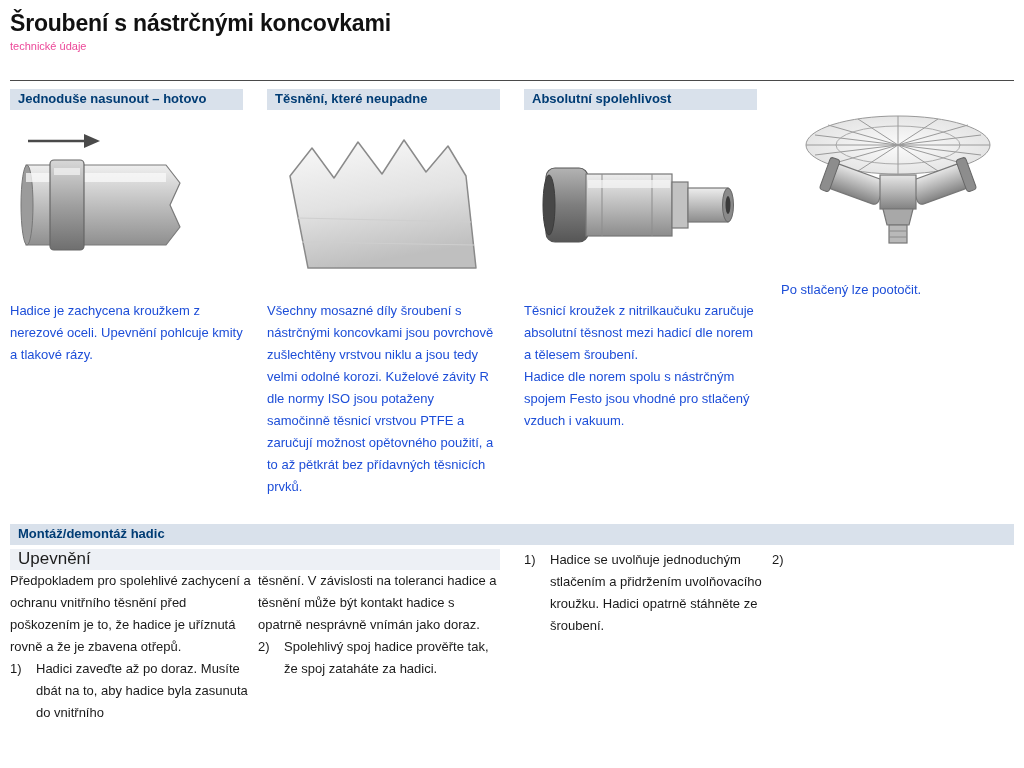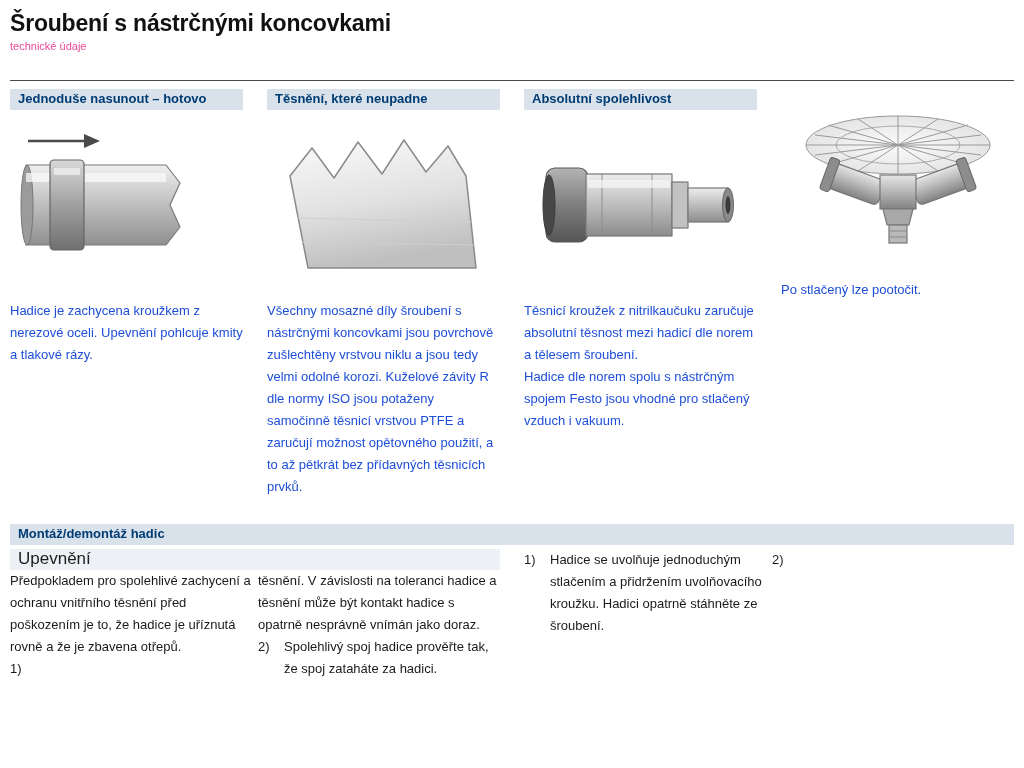--- a/index.html
+++ b/index.html
@@ -181,20 +181,21 @@
 
     <div class="halves">
 
       <div class="half">
         <div class="subbar">Upevnění</div>
         <div class="two-col">
           <div class="col">
             <p>Předpokladem pro spolehlivé zachycení a ochranu vnitřního těsnění před poškozením je to, že hadice je uříznutá rovně a že je zbavena otřepů.</p>
             <div class="item">
               <span class="num">1)</span>
+              <span class="itx">Hadici zaveďte až po doraz. Musíte dbát na to, aby hadice byla zasunuta do vnitřního</span>
             </div>
           </div>
           <div class="col">
             <p>těsnění. V závislosti na toleranci hadice a těsnění může být kontakt hadice s opatrně nesprávně vnímán jako doraz.</p>
             <div class="item">
               <span class="num">2)</span>
               <span class="itx">Spolehlivý spoj hadice prověřte tak, že spoj zataháte za hadici.</span>
             </div>
           </div>
         </div>

